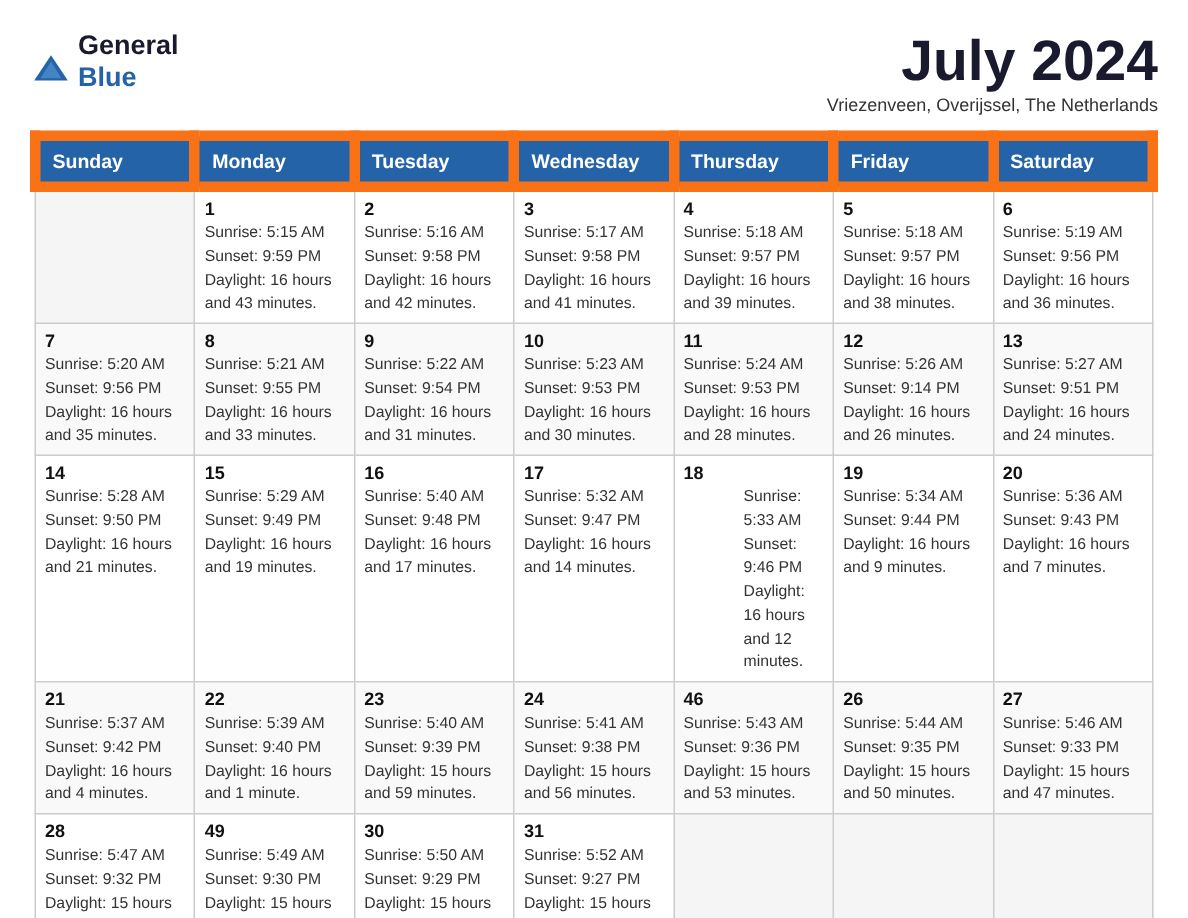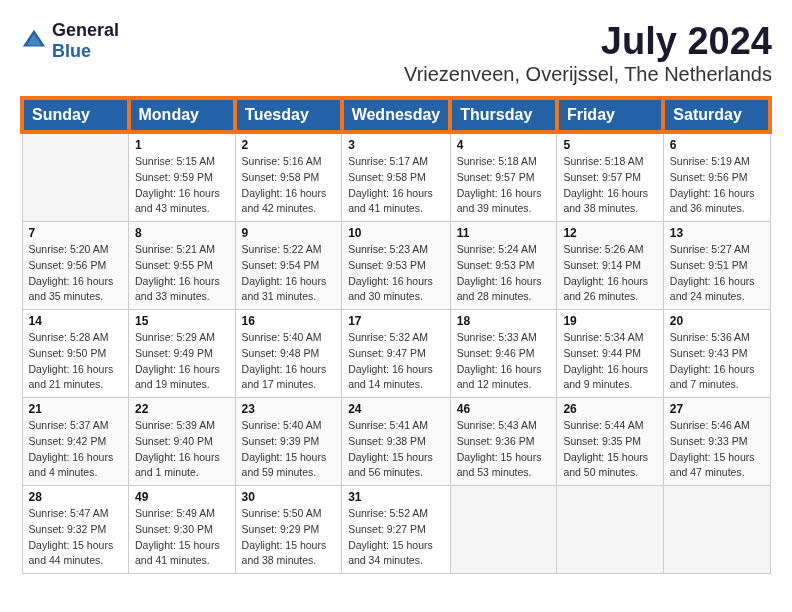--- a/index.html
+++ b/index.html
@@ -11,52 +11,52 @@
       padding: 20px;
     }
     .header-area {
       display: flex;
       justify-content: space-between;
       align-items: flex-start;
       margin-bottom: 10px;
     }
     .logo {
       display: flex;
-      align-items: center;
+      align-items: flex-end;
       gap: 4px;
     }
     .logo-icon {
       width: 28px;
       height: 28px;
     }
     .title-area {
       text-align: right;
     }
     .main-title {
       font-size: 38px;
       font-weight: bold;
       color: #1a1a2e;
     }
     .subtitle {
-      font-size: 20px;
+      font-size: 12px;
       color: #333;
     }
     .calendar {
       width: 100%;
       border-collapse: collapse;
       font-size: 11px;
     }
     .calendar th {
       background-color: #2563a8;
       color: #fff;
       text-align: left;
       padding: 6px 8px;
-      font-size: 16px;
+      font-size: 13px;
       font-weight: bold;
-      border: 4px solid #f97316;
+      border: 7px solid #f97316;
     }
     .calendar td {
       border: 1px solid #ccc;
       vertical-align: top;
       padding: 4px 6px;
       width: 14.28%;
       min-height: 80px;
       background: #fff;
     }
     .calendar tr:nth-child(even) td {
@@ -233,21 +233,21 @@
         </td>
         <td>
           <div class="day-number">17</div>
           <div class="day-info" style="white-space: pre-line;">Sunrise: 5:32 AM
 Sunset: 9:47 PM
 Daylight: 16 hours
 and 14 minutes.</div>
         </td>
         <td>
           <div class="day-number">18</div>
-          <div class="day-info" style="white-space: pre-line;">Sunrise: 5:33 AM
+          <div class="day-info" style="white-space: pre-line; margin-left: 40px;">Sunrise: 5:33 AM
 Sunset: 9:46 PM
 Daylight: 16 hours
 and 12 minutes.</div>
         </td>
         <td>
           <div class="day-number">19</div>
           <div class="day-info" style="white-space: pre-line;">Sunrise: 5:34 AM
 Sunset: 9:44 PM
 Daylight: 16 hours
 and 9 minutes.</div>

